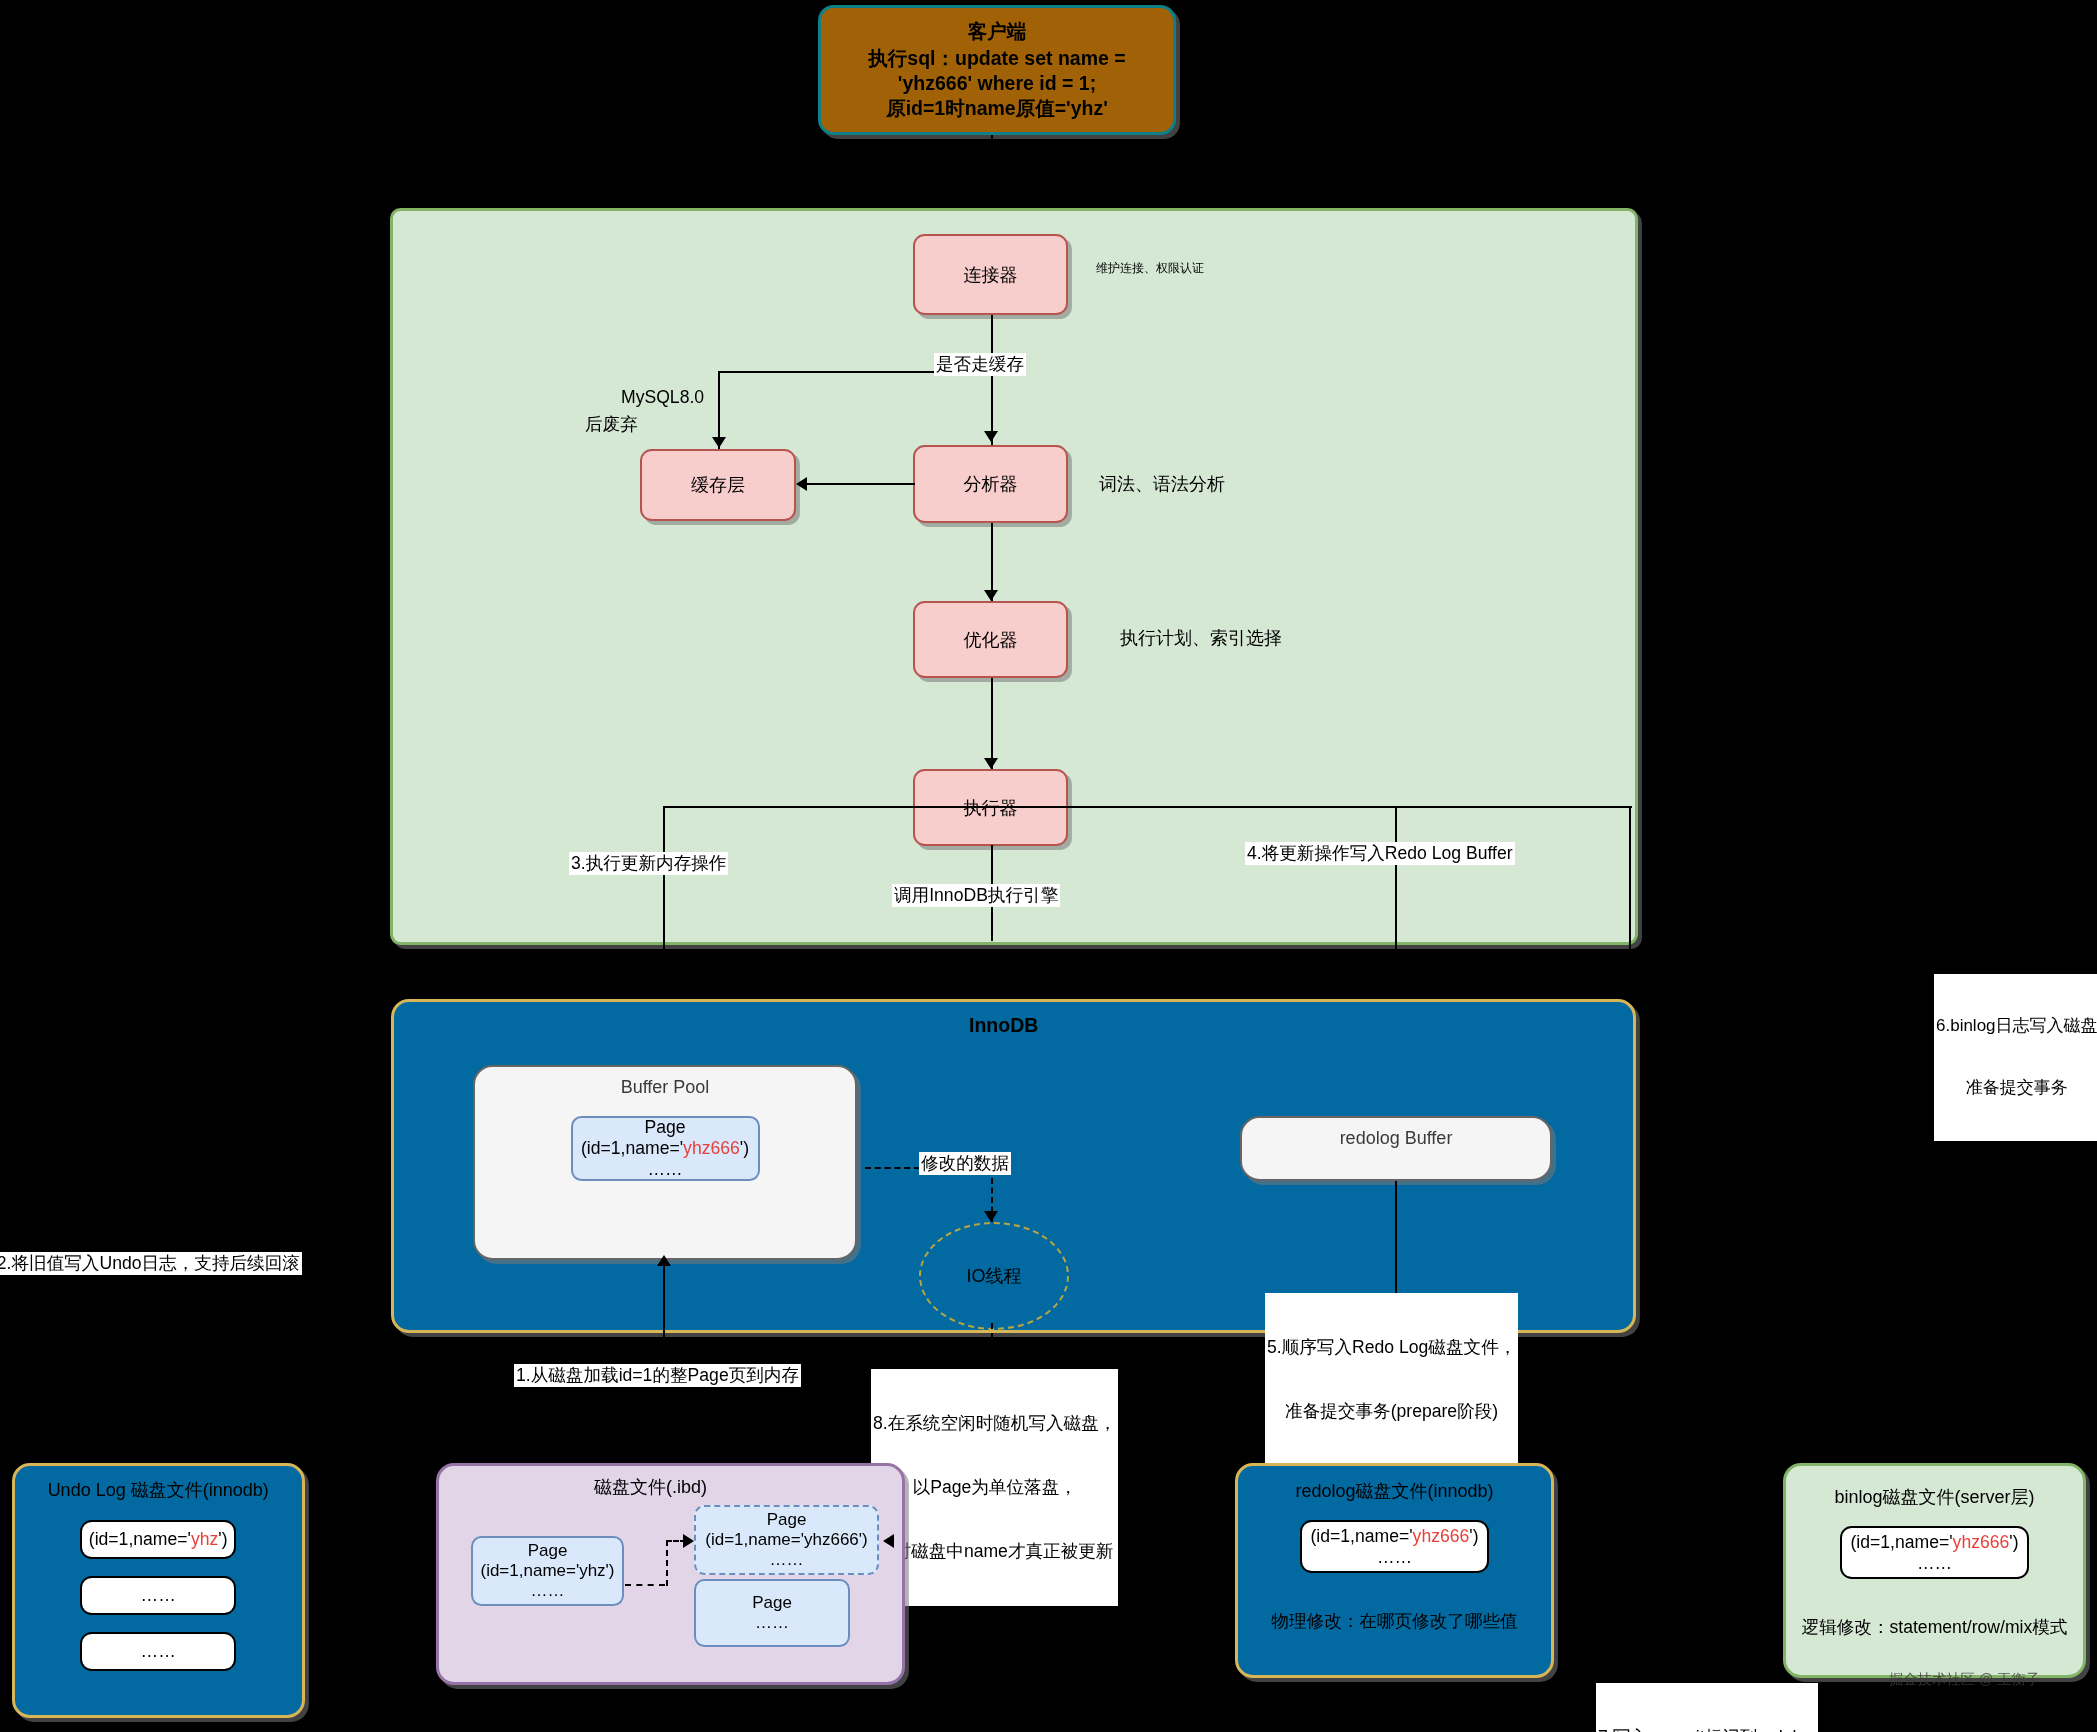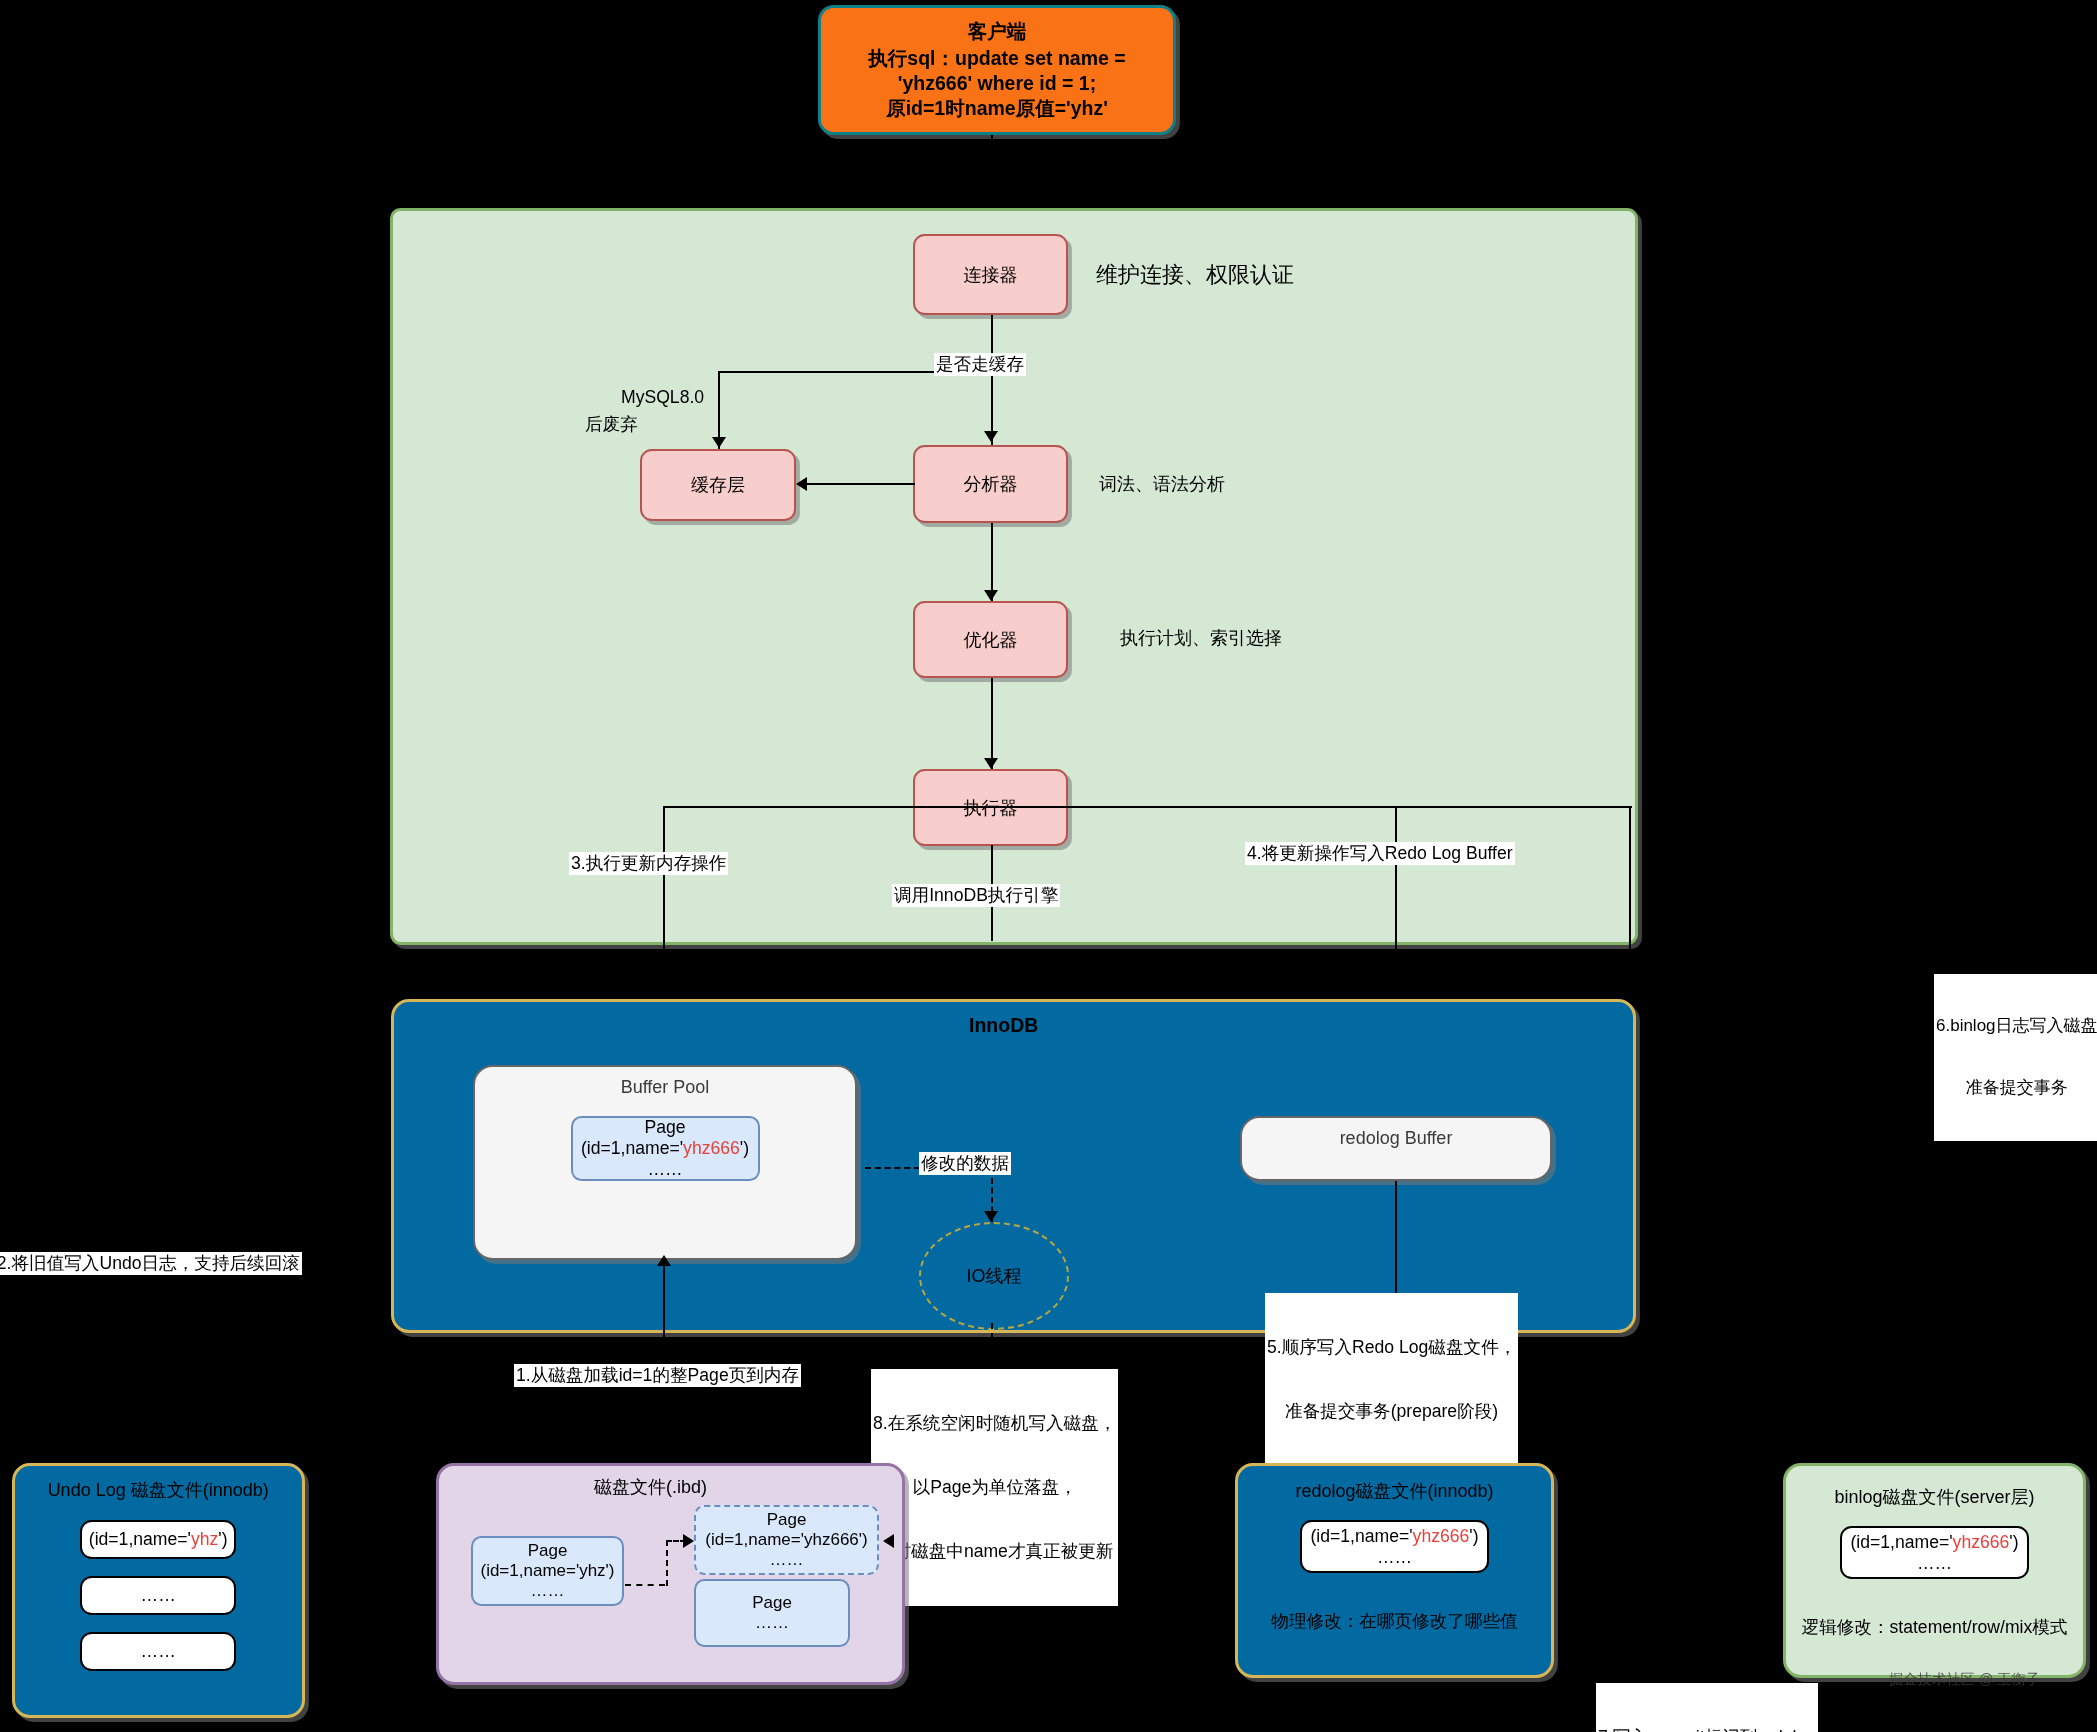--- a/index.html
+++ b/index.html
@@ -6,21 +6,21 @@
   #stage{position:relative;width:2097px;height:1732px;background:#000;
          font-family:"Liberation Sans","DejaVu Sans",sans-serif;}
   .box{position:absolute;box-sizing:border-box;display:flex;flex-direction:column;
        align-items:center;justify-content:center;text-align:center;}
   .shadow{box-shadow:3.9px 3.9px 0 rgba(120,120,120,.55);}
 
   
   .cont-green{background:#d5e8d4;border:3.3px solid #82b366;border-radius:10.4px;}
   .cont-yellow{background:#0369a1;border:3.3px solid #d6b656;border-radius:18px;}
   .cont-purple{background:#e1d5e7;border:3.3px solid #9673a6;border-radius:18px;}
-  .cont-teal{background:#f97316;border:3.3px solid #0e8088;border-radius:15.6px;}
+  .cont-teal{background:#a16207;border:3.3px solid #0e8088;border-radius:15.6px;}
 
   
   .pink{background:#f8cecc;border:2px solid #b85450;border-radius:11.7px;}
   .grey{background:#f5f5f5;border:2px solid #666666;border-radius:19.5px;}
   .blue{background:#dae8fc;border:2px solid #6c8ebf;border-radius:10.4px;}
   .white{background:#ffffff;border:2px solid #000000;border-radius:11.7px;}
   .blue-dash{background:#dae8fc;border:2px dashed #6c8ebf;border-radius:10.4px;}
 
   .title-txt{font-weight:bold;}
   .red{color:#e8403a;}
@@ -60,21 +60,21 @@
   </div>
 
   <div class="ln vln" style="left:991px;top:135px;height:98px;"></div>
   <div class="arrow ar-down" style="left:984px;top:229px;"></div>
 
   <div class="cont-green shadow" style="position:absolute;left:390px;top:208px;width:1242px;height:731px;"></div>
 
   <div class="box pink shadow" style="left:913px;top:234px;width:155px;height:81px;font-size:18px;">
     <div>连接器</div>
   </div>
-  <div class="plain" style="left:1096px;top:261px;font-size:22px;">维护连接、权限认证</div>
+  <div class="plain" style="left:1096px;top:261px;font-size:12px;">维护连接、权限认证</div>
 
   <div class="ln vln" style="left:991px;top:315px;height:130px;"></div>
   <div class="arrow ar-down" style="left:984px;top:431px;"></div>
 
   <div class="ln hln" style="left:718px;top:371px;width:273px;"></div>
   <div class="ln vln" style="left:718px;top:371px;height:79px;"></div>
   <div class="arrow ar-down" style="left:712px;top:437px;"></div>
   <div class="lbl" style="left:934px;top:353px;font-size:17.6px;">是否走缓存</div>
 
   <div class="plain" style="left:585px;top:387px;font-size:17.6px;margin-left:36px;">MySQL8.0</div>

